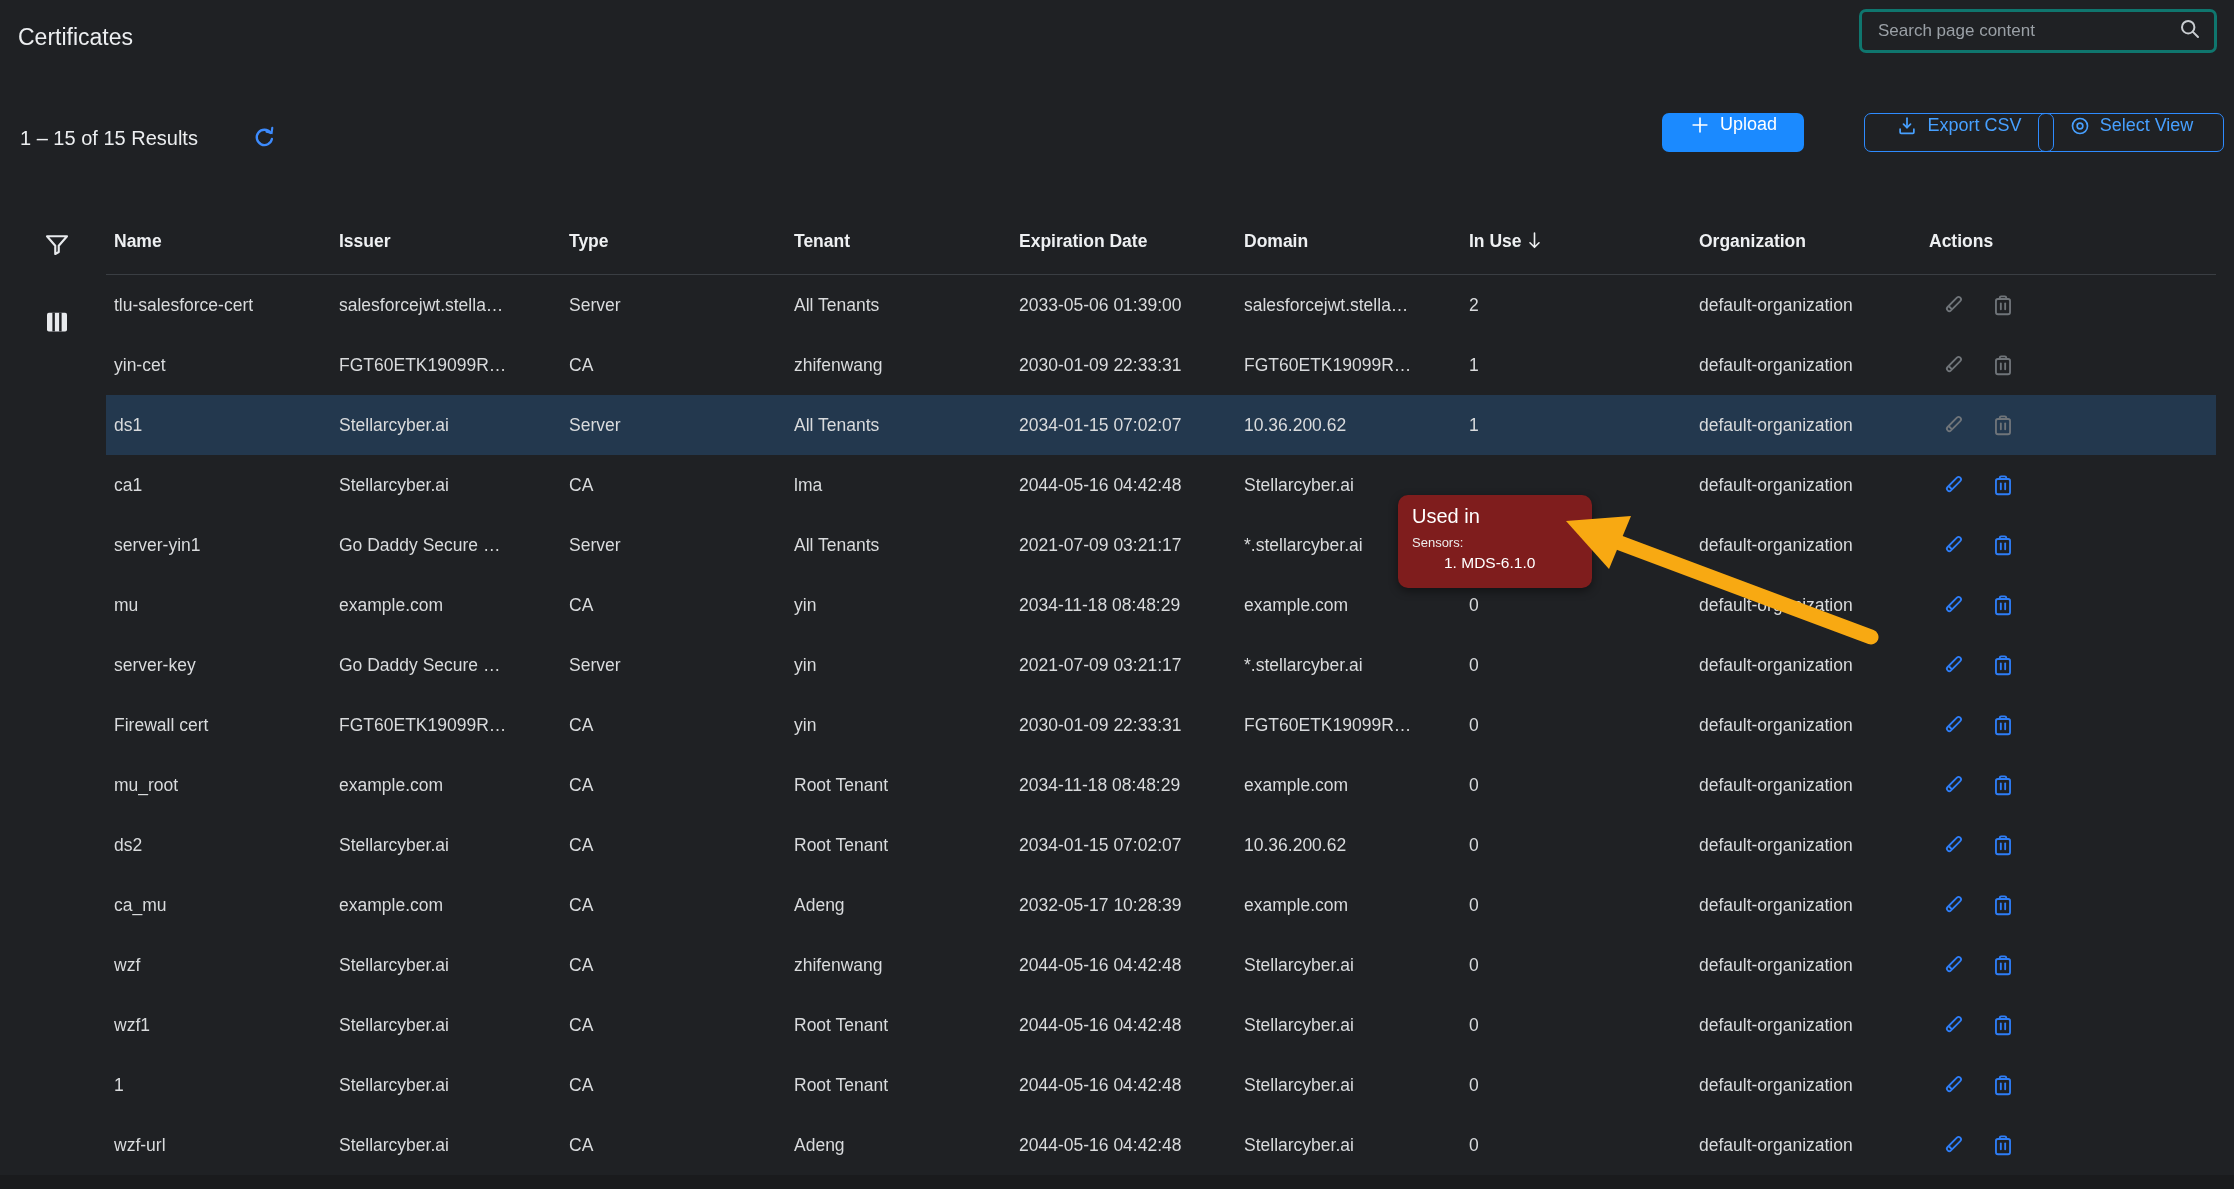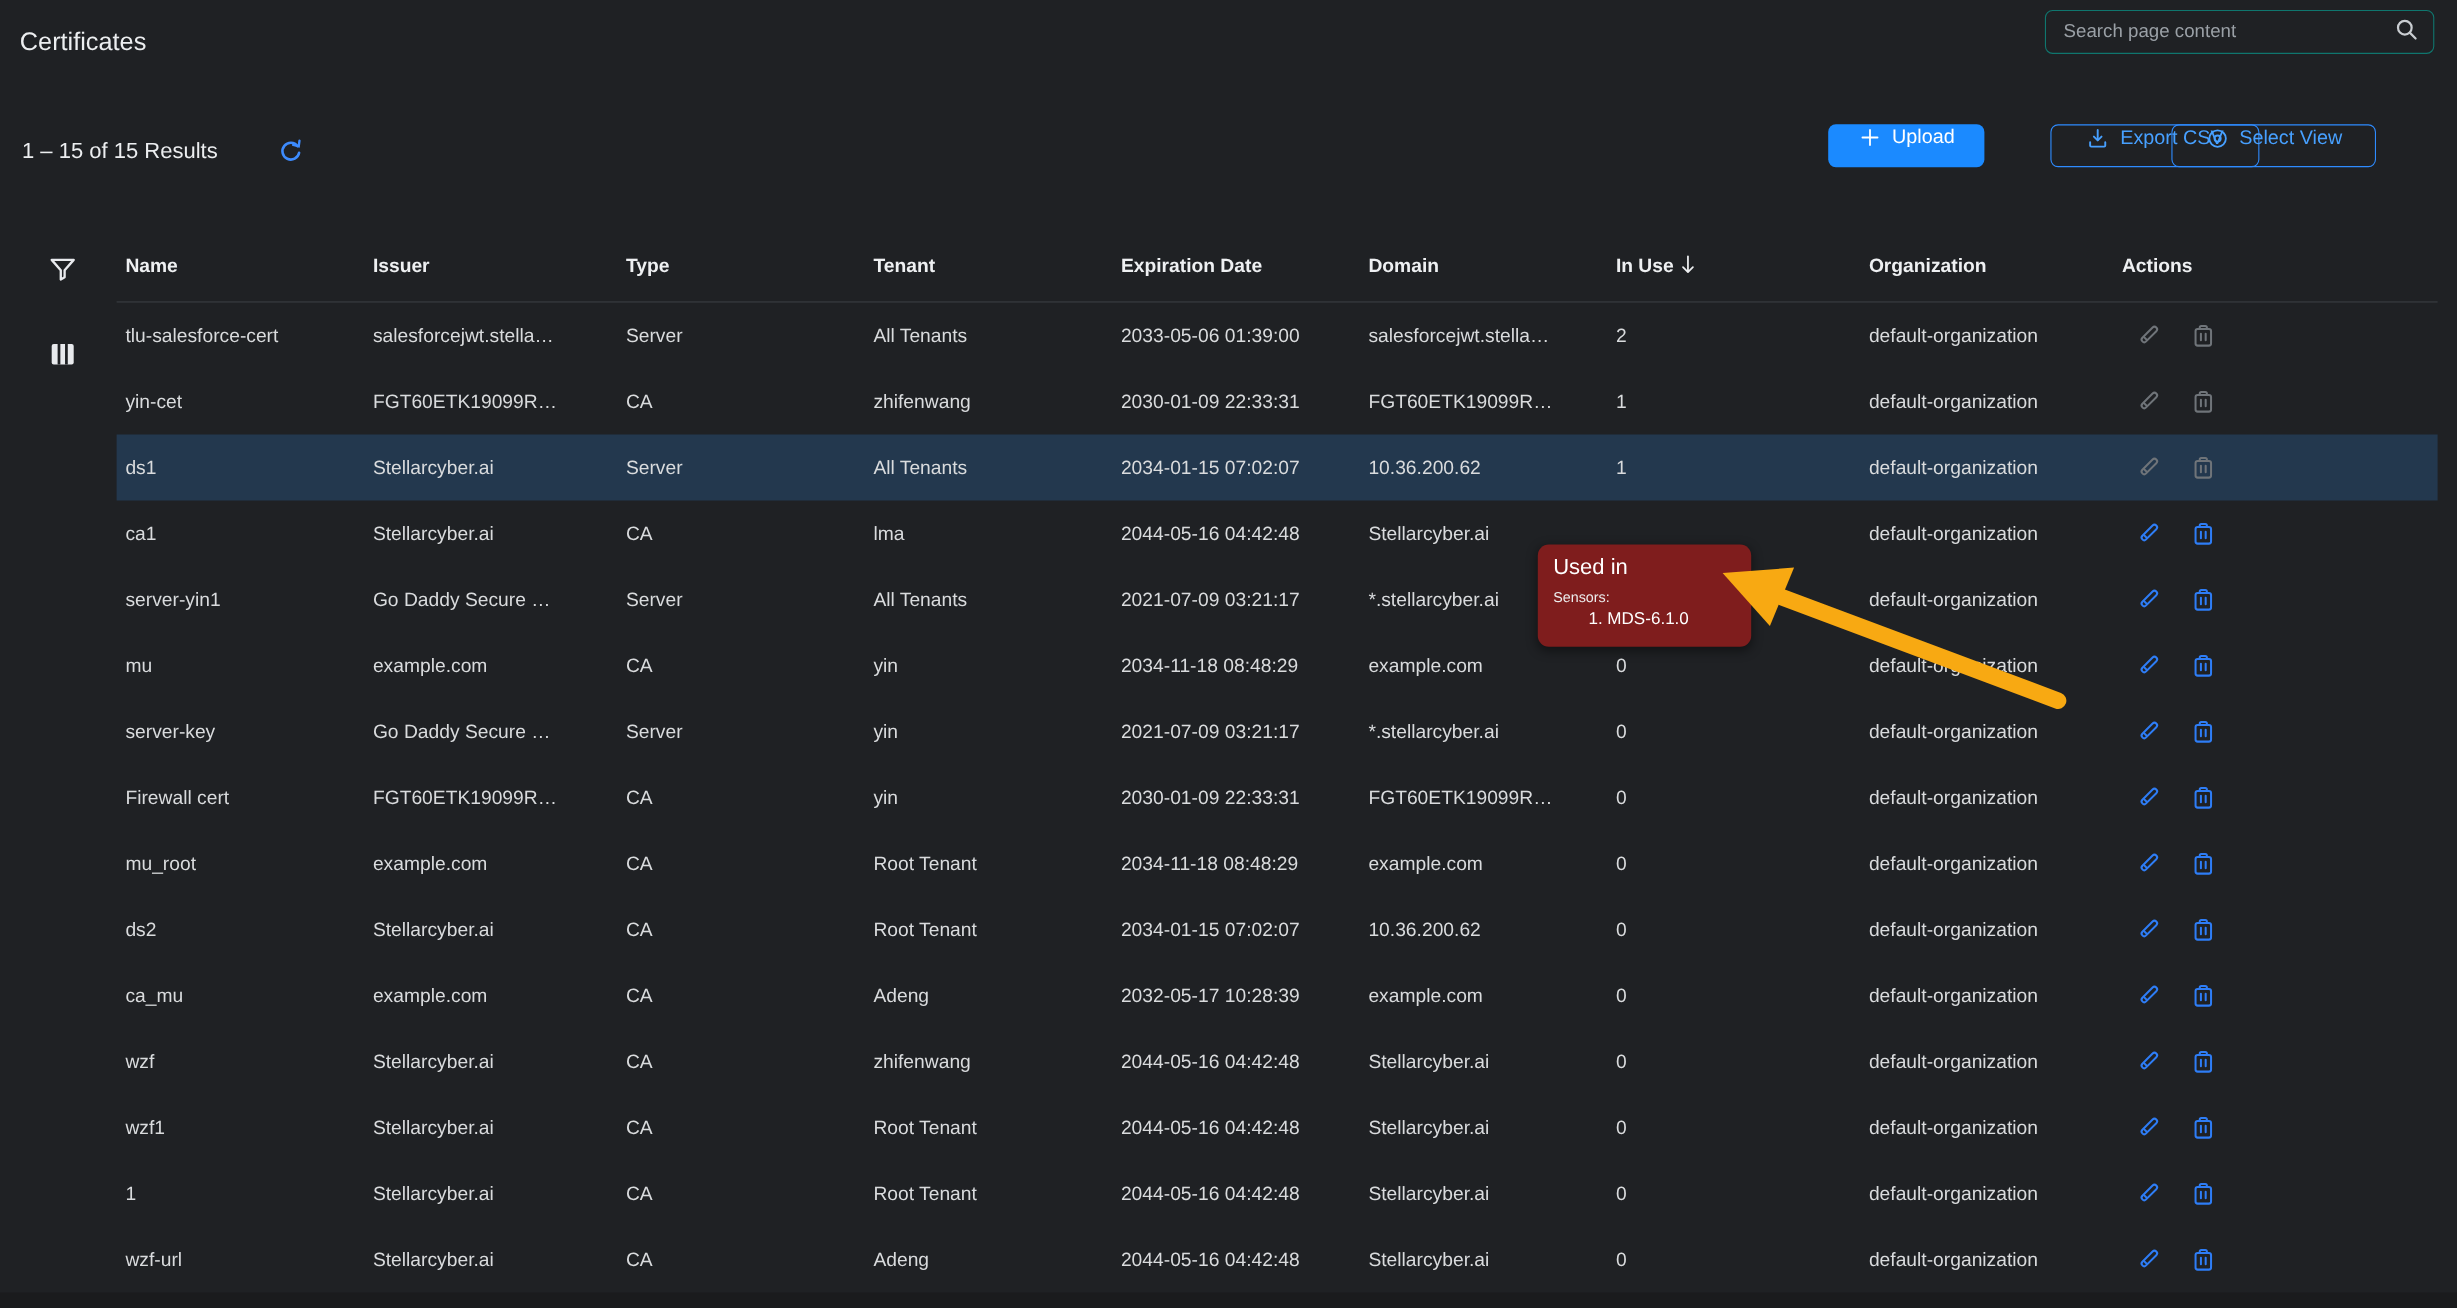--- a/index.html
+++ b/index.html
@@ -5,39 +5,39 @@
   html,body { margin:0; padding:0; background:#17181a; }
   .page {
     position:relative; width:2234px; height:1189px;
     background:#1f2124; overflow:hidden;
     font-family:"Liberation Sans", sans-serif; color:#d9dbdd;
   }
   .page-title { position:absolute; left:18px; top:24px; font-size:23px; color:#eceef0; }
 
   
   .search { position:absolute; left:1859px; top:9px; width:352px; height:38px;
-    border:1px solid #0f766e; border-radius:7px; display:flex; align-items:center; }
+    border:3px solid #0f766e; border-radius:7px; display:flex; align-items:center; }
   .search input { flex:1; min-width:0; background:transparent; border:none; outline:none;
     color:#e8eaed; font-size:17px; padding:0 8px 0 16px; font-family:inherit; }
   .search input::placeholder { color:#9aa0a6; }
   .search .mag { margin-right:12px; flex:none; }
 
   
   .results { position:absolute; left:20px; top:127px; font-size:20px; color:#eceef0; }
   .refresh-btn { position:absolute; left:250px; top:124px; width:28px; height:28px;
     background:none; border:none; padding:0; cursor:pointer; }
 
   
   .btn { position:absolute; top:113px; height:39px; border-radius:7px;
     display:flex; align-items:flex-start; justify-content:center;
     font-size:18px; font-family:inherit; cursor:pointer; background:transparent; border:none; }
   .btn-upload { left:1662px; width:142px; background:#1b8aff; color:#ffffff; }
   .btn-outline { border:1.5px solid #2e8bff; color:#47a0ff;margin-left:42px; }
   .btn-export { left:1822px; width:190px; }
-  .btn-select { left:1932px; width:186px; }
+  .btn-select { left:1996px; width:186px; }
   .btn svg { margin-right:9px; flex:none; }
 
   
   .gutter-btn { position:absolute; left:42px; width:30px; height:30px;
     background:none; border:none; padding:0; cursor:pointer; }
   .gutter-filter { top:230px; }
   .gutter-columns { top:307px; }
 
   
   .th { position:absolute; top:231px; font-size:17.5px; font-weight:bold; color:#eef0f2;

